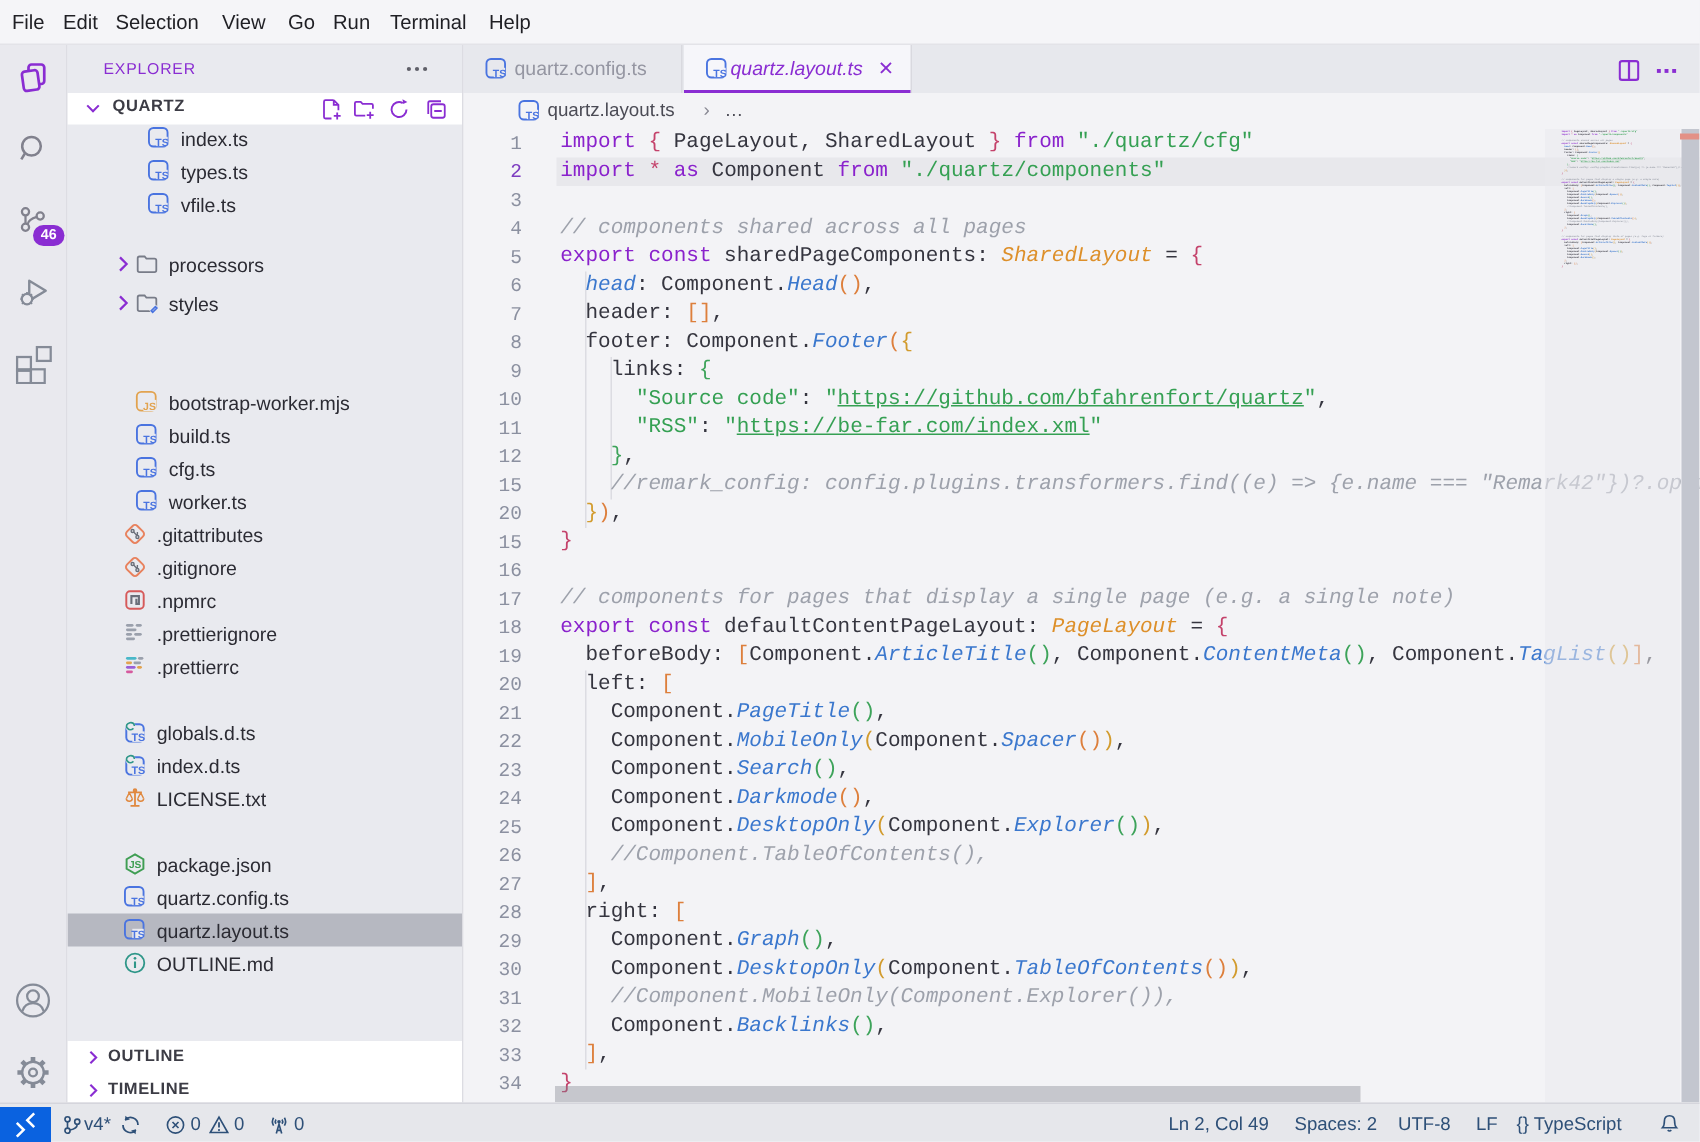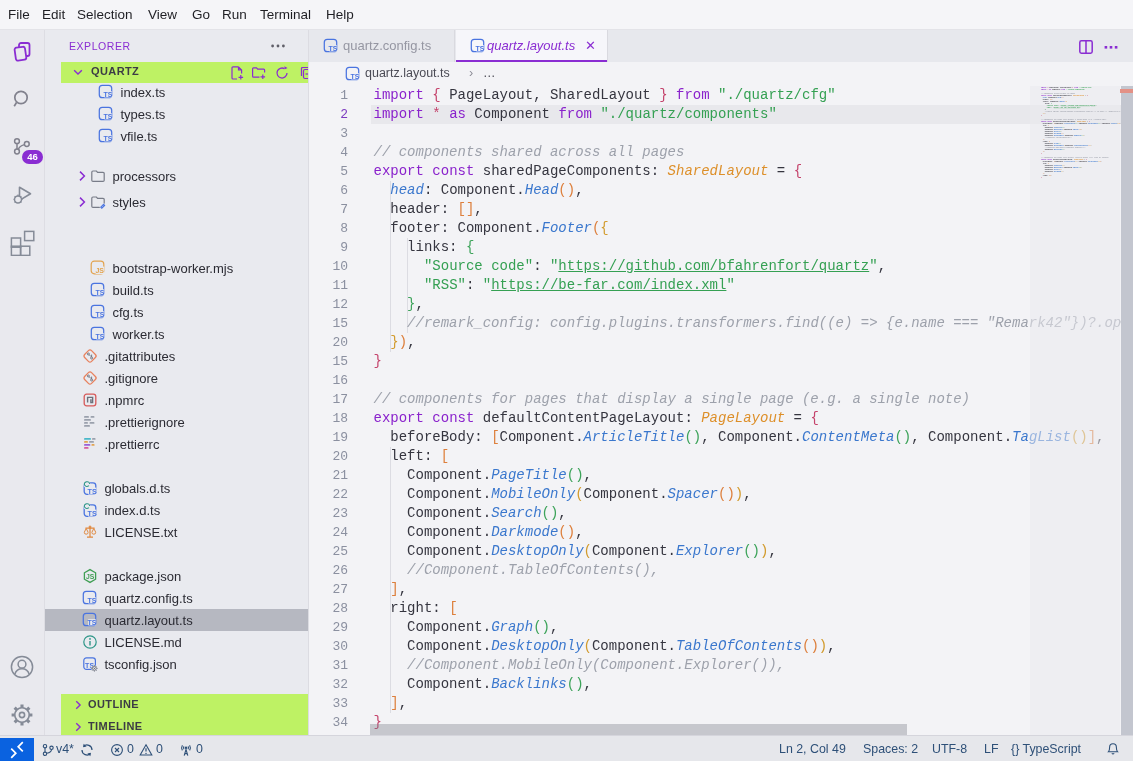--- a/index.html
+++ b/index.html
@@ -11,21 +11,21 @@
 #actbar{position:absolute;left:0;top:30px;width:45px;height:705px;background:#e9e9ee;border-right:1px solid #dddde3}
 .aicon{position:absolute;left:10px}
 #badge{position:absolute;left:22px;top:119.5px;width:21px;height:14.5px;border-radius:8px;background:#8a2dd2;color:#fff;font-size:9.5px;font-weight:bold;text-align:center;line-height:14.5px}
 
 #sidebar{position:absolute;left:45px;top:30px;width:264px;height:705px;background:#e9eaef;border-right:1px solid #dcdce2;overflow:hidden}
 #sbtitle{position:absolute;left:24px;top:10px;font-size:10.5px;letter-spacing:.55px;color:#8a2dd2}
 .trow{position:absolute;left:0;width:100%;height:22px}
 .trow.sel{background:#b6b8c1}
 .tchev,.tico{position:absolute;top:3px}
 .tlbl{position:absolute;top:3.5px;font-size:13px;color:#2b2b33;white-space:nowrap}
-.shead{position:absolute;left:16px;width:100%;height:22px;background:#bef264}
+.shead{position:absolute;left:0;width:100%;height:22px;background:#ffffff}
 .shead b{position:absolute;left:27px;top:4px;font-size:11px;color:#3c3c45;letter-spacing:.4px}
 .shead .sc{position:absolute;left:10px;top:4px}
 
 #tabbar{position:absolute;left:309px;top:30px;width:824px;height:32px;background:#e7e8ed}
 #tab1{position:absolute;left:0;top:0;width:146px;height:32px;border-right:1px solid #d9d9df}
 #tab1 .lbl{position:absolute;left:34px;top:8px;font-size:13px;color:#9596a2}
 #tab2{position:absolute;left:147px;top:0;width:152px;height:32px;background:#f6f6fa;border-right:1px solid #d9d9df}
 #tab2 .lbl{position:absolute;left:31px;top:8px;font-size:13px;font-style:italic;color:#8a2dd2}
 #tab2 .underline{position:absolute;left:0;bottom:0;width:100%;height:2.5px;background:#8a2dd2}
 .tabico{position:absolute;left:14px;top:8px}
@@ -291,33 +291,21 @@
           <text x="10" y="13.1" font-family="Liberation Sans" font-size="7" font-weight="bold" fill="#4a74e0" text-anchor="middle">TS</text>
         </svg></span>
       <span class="tlbl" style="left:59.5px">quartz.layout.ts</span>
     </div>
 <div class="trow" style="top:601px">
       <span class="tico" style="left:37px"><svg width="16" height="16" viewBox="0 0 16 16">
           <circle cx="8" cy="8" r="6.2" fill="none" stroke="#2e9688" stroke-width="1.2"></circle>
           <circle cx="8" cy="4.9" r="0.9" fill="#2e9688"></circle>
           <path d="M8 7 L8 11.4" stroke="#2e9688" stroke-width="1.4"></path>
         </svg></span>
-      <span class="tlbl" style="left:59.5px">LICENSE.md</span>
-    </div>
-<div class="trow" style="top:623px">
-      <span class="tico" style="left:37px"><svg width="16" height="16" viewBox="0 0 16 16">
-          <rect x="1.8" y="1.8" width="11.6" height="11.6" rx="2.6" fill="none" stroke="#4a74e0" stroke-width="1.2"></rect>
-          <rect x="4.6" y="5.8" width="7" height="6.4" fill="#e9eaef"></rect>
-          <text x="7.6" y="11.6" font-family="Liberation Sans" font-size="7" font-weight="bold" fill="#4a74e0" text-anchor="middle">TS</text>
-          <circle cx="12.4" cy="12.4" r="3" fill="#e9eaef"></circle>
-          <circle cx="12.4" cy="12.4" r="1.9" fill="none" stroke="#6a6f7a" stroke-width="1"></circle>
-          <circle cx="12.4" cy="12.4" r="0.6" fill="#6a6f7a"></circle>
-          <path d="M12.4 10 L12.4 9.2 M12.4 14.8 L12.4 15.6 M10 12.4 L9.2 12.4 M14.8 12.4 L15.6 12.4 M10.7 10.7 L10.1 10.1 M14.1 14.1 L14.7 14.7 M14.1 10.7 L14.7 10.1 M10.7 14.1 L10.1 14.7" stroke="#6a6f7a" stroke-width="0.9"></path>
-        </svg></span>
-      <span class="tlbl" style="left:59.5px">tsconfig.json</span>
+      <span class="tlbl" style="left:59.5px">OUTLINE.md</span>
     </div>
  <div class="shead" style="top:32px;height:21px">
    <span class="sc" style="top:3px"><svg width="14" height="14" viewBox="0 0 16 16">
           <path d="M3.6 6 L8 10.4 L12.4 6" fill="none" stroke="#8a2dd2" stroke-width="1.6"></path>
         </svg></span>
       <b style="left:30px;top:3px">QUARTZ</b>
    <span class="abs" style="left:168px;top:3px"><svg width="16" height="16" viewBox="0 0 16 16">
           <path d="M9.5 1.8 L4 1.8 Q3 1.8 3 2.8 L3 13 Q3 14 4 14 L8 14 M9.5 1.8 L12.6 4.9 L12.6 8.5 M9.5 1.8 L9.5 4.9 L12.6 4.9" fill="none" stroke="#8a2dd2" stroke-width="1.2"></path>
           <path d="M11.8 10 L11.8 14.6 M9.5 12.3 L14.1 12.3" stroke="#8a2dd2" stroke-width="1.2"></path>
         </svg></span>

